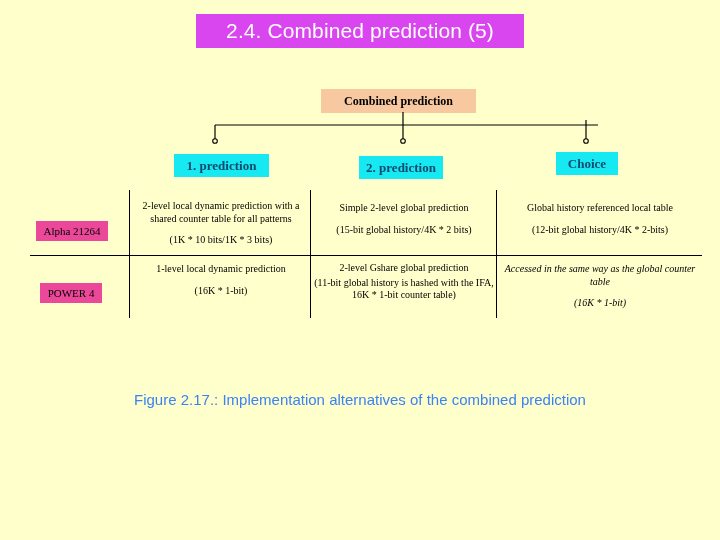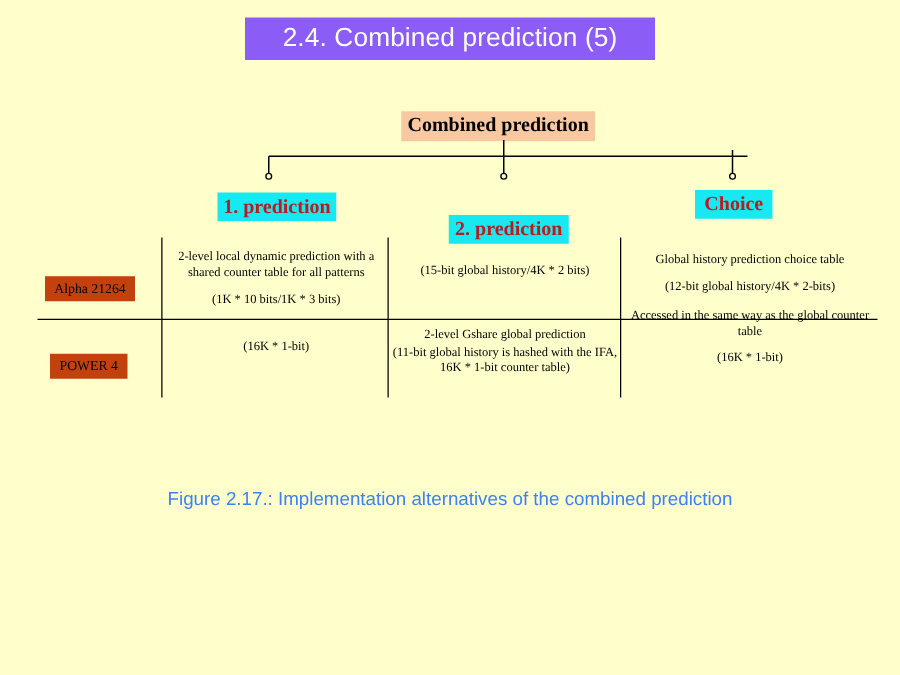--- a/index.html
+++ b/index.html
@@ -21,21 +21,21 @@
     height: 540px;
   }
 
   
   .title-bar {
     position: absolute;
     left: 196px;
     top: 14px;
     width: 328px;
     height: 34px;
-    background: #8b5cf6;
+    background: #d946ef;
     display: flex;
     align-items: center;
     justify-content: center;
   }
   .title-text {
     color: #FFFFFF;
     font-family: "Liberation Sans", sans-serif;
     font-size: 21px;
     font-weight: 400;
     letter-spacing: 0.1px;
@@ -49,21 +49,21 @@
     top: 89px;
     width: 155px;
     height: 24px;
     background: #F8C9A0;
     display: flex;
     align-items: center;
     justify-content: center;
   }
   .combined-box span {
     font-family: "Liberation Serif", serif;
-    font-size: 16px;
+    font-size: 12px;
     font-weight: bold;
     color: #000000;
     white-space: nowrap;
   }
 
   
   .connector {
     position: absolute;
     left: 200px;
     top: 112px;
@@ -77,33 +77,33 @@
     background: #16E9F2;
     height: 23px;
     display: flex;
     align-items: center;
     justify-content: center;
     padding: 0 8px;
     box-sizing: border-box;
   }
   .col-head span {
     font-family: "Liberation Serif", serif;
-    font-size: 16px;
+    font-size: 13px;
     font-weight: bold;
-    color: #b91c1c;
+    color: #0c4a6e;
     white-space: nowrap;
   }
   .col-head-1 { left: 174px; top: 154px; width: 95px; }
-  .col-head-2 { left: 359px; top: 156px; width: 96px; margin-top: 16px; }
+  .col-head-2 { left: 359px; top: 156px; width: 84px; }
   .col-head-3 { left: 556px; top: 152px; width: 62px; justify-content: center; }
 
   
   .row-label {
     position: absolute;
-    background: #c2410c;
+    background: #ec4899;
     height: 20px;
     display: flex;
     align-items: center;
     justify-content: center;
     padding: 0 22px;
     box-sizing: border-box;
   }
   .row-label span {
     font-family: "Liberation Serif", serif;
     font-size: 11px;
@@ -137,21 +137,21 @@
   }
   .cell .head-line { display: block; }
   .cell .sub-line { display: block; margin-top: 9px; }
 
   .cell-r1c1 { left: 133px; top: 200px; width: 176px; }
   .cell-r1c2 { left: 314px; top: 202px; width: 180px; }
   .cell-r1c3 { left: 500px; top: 202px; width: 200px; }
 
   .cell-r2c1 { left: 133px; top: 263px; width: 176px; }
   .cell-r2c2 { left: 314px; top: 262px; width: 180px; }
-  .cell-r2c3 { left: 500px; top: 247px; width: 200px; }
+  .cell-r2c3 { left: 500px; top: 263px; width: 200px; font-style: italic; }
 
   .cell-r2c2 .head-line { margin-bottom: 2px; }
   .cell-r2c2 .sub-line { margin-top: 0; font-family: Liberation Serif, serif; }
 
   
   .caption {
     position: absolute;
     left: 0;
     top: 391px;
     width: 720px;
@@ -208,28 +208,30 @@
   </div>
   <div class="row-label row-label-2">
     <span>POWER 4</span>
   </div>
 
   <div class="cell cell-r1c1">
     <span class="head-line">2-level local dynamic prediction with a shared counter table for all patterns</span>
     <span class="sub-line">(1K * 10 bits/1K * 3 bits)</span>
   </div>
   <div class="cell cell-r1c2">
+    <span class="head-line">Simple 2-level global prediction</span>
     <span class="sub-line">(15-bit global history/4K * 2 bits)</span>
   </div>
   <div class="cell cell-r1c3">
-    <span class="head-line">Global history prediction choice table</span>
+    <span class="head-line">Global history referenced local table</span>
     <span class="sub-line">(12-bit global history/4K * 2-bits)</span>
   </div>
 
   <div class="cell cell-r2c1">
+    <span class="head-line">1-level local dynamic prediction</span>
     <span class="sub-line">(16K * 1-bit)</span>
   </div>
   <div class="cell cell-r2c2">
     <span class="head-line">2-level Gshare global prediction</span>
     <span class="sub-line">(11-bit global history is hashed with the IFA, 16K * 1-bit counter table)</span>
   </div>
   <div class="cell cell-r2c3">
     <span class="head-line">Accessed in the same way as the global counter table</span>
     <span class="sub-line">(16K * 1-bit)</span>
   </div>

